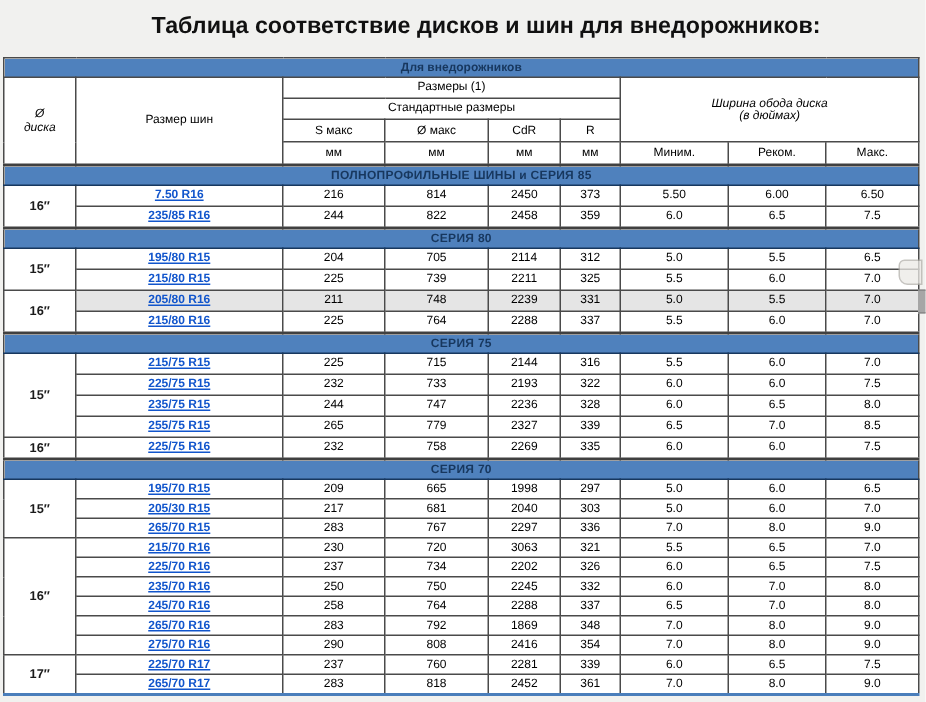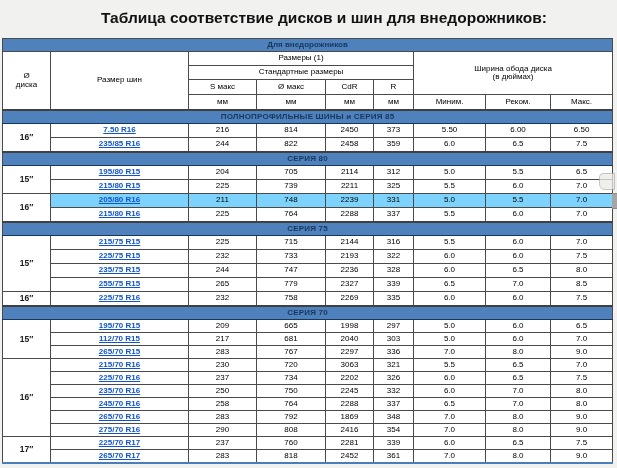--- a/index.html
+++ b/index.html
@@ -42,23 +42,23 @@
     height:12px;font-size:8px;letter-spacing:.2px;
   }
   tr.data-row td{height:13px;}
   tr.data-row.compact td{height:12px;}
   td.disk-cell{font-weight:bold;font-size:8.5px;color:#1a1a1a;background:#fff;}
   td.disk-split{background:linear-gradient(to bottom,#a6a6a6 0 50%,#ffffff 50% 100%);}
   td.tire-cell{font-weight:bold;}
   td.tire-cell span{
     color:#1155cc;text-decoration:underline;cursor:pointer;
   }
-  tr.hl-row td{background:#7dd3fc;border-top:1px solid #dddddb;}
+  tr.hl-row td{background:#e5e5e5;border-top:1px solid #dddddb;}
   tr.hl-row td.disk-cell{background:transparent;}
-  .two-line{display:block;}
+  .two-line{display:block;font-style:italic;}
   .hl-overhang{
     position:absolute;width:6px;height:13px;background:#a6a6a6;
     border-top:1px solid #8a8a8a;border-bottom:1px solid #8a8a8a;
   }
   .cursor-blob{
     position:absolute;left:599px;top:173px;width:14px;height:15px;
     background:#eceae6;border:1px solid #b3b1ac;border-radius:4px 0 0 6px;
     opacity:.75;
   }
 </style>
@@ -245,21 +245,21 @@
         <td class="tire-cell"><span>195/70 R15</span></td>
         <td>209</td>
         <td>665</td>
         <td>1998</td>
         <td>297</td>
         <td>5.0</td>
         <td>6.0</td>
         <td>6.5</td>
       </tr>
       <tr class="data-row compact">
-        <td class="tire-cell"><span>112/70 R15</span></td>
+        <td class="tire-cell"><span>205/30 R15</span></td>
         <td>217</td>
         <td>681</td>
         <td>2040</td>
         <td>303</td>
         <td>5.0</td>
         <td>6.0</td>
         <td>7.0</td>
       </tr>
       <tr class="data-row compact">
         <td class="tire-cell"><span>265/70 R15</span></td>

